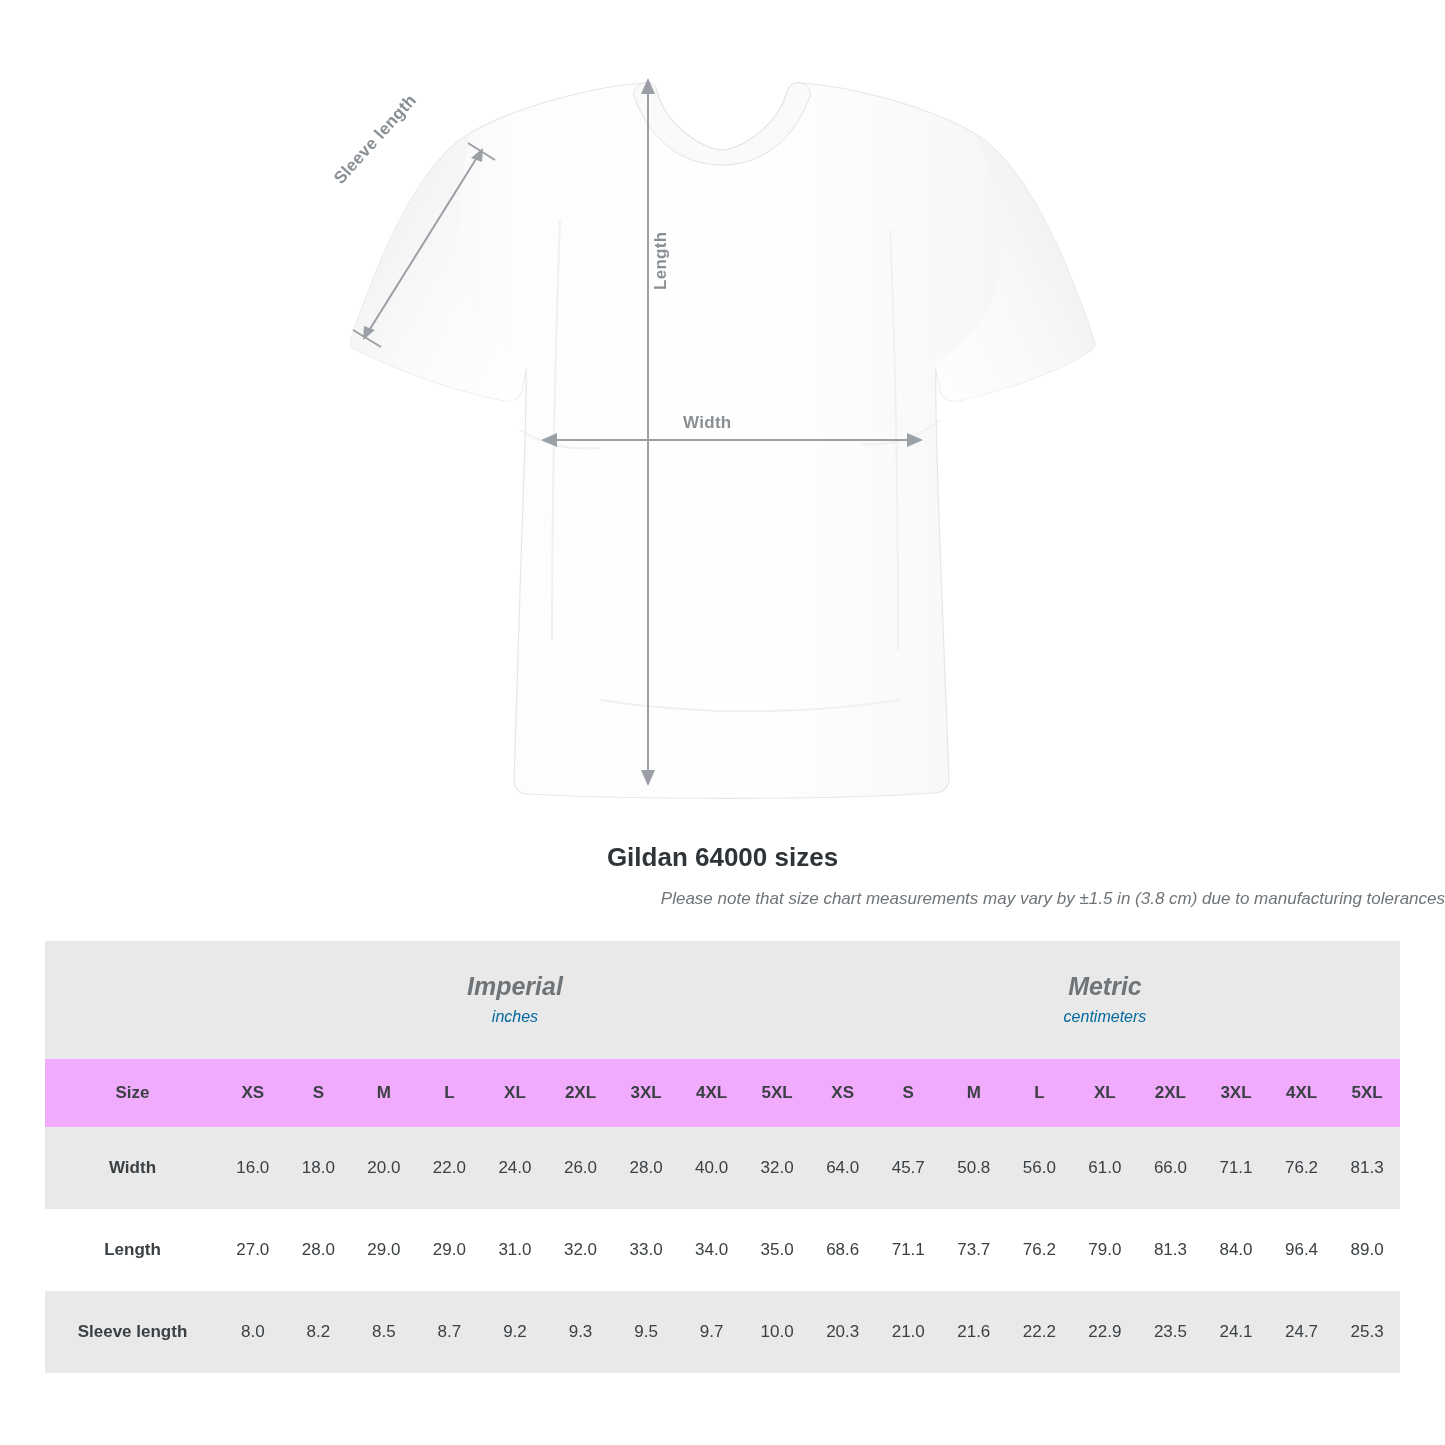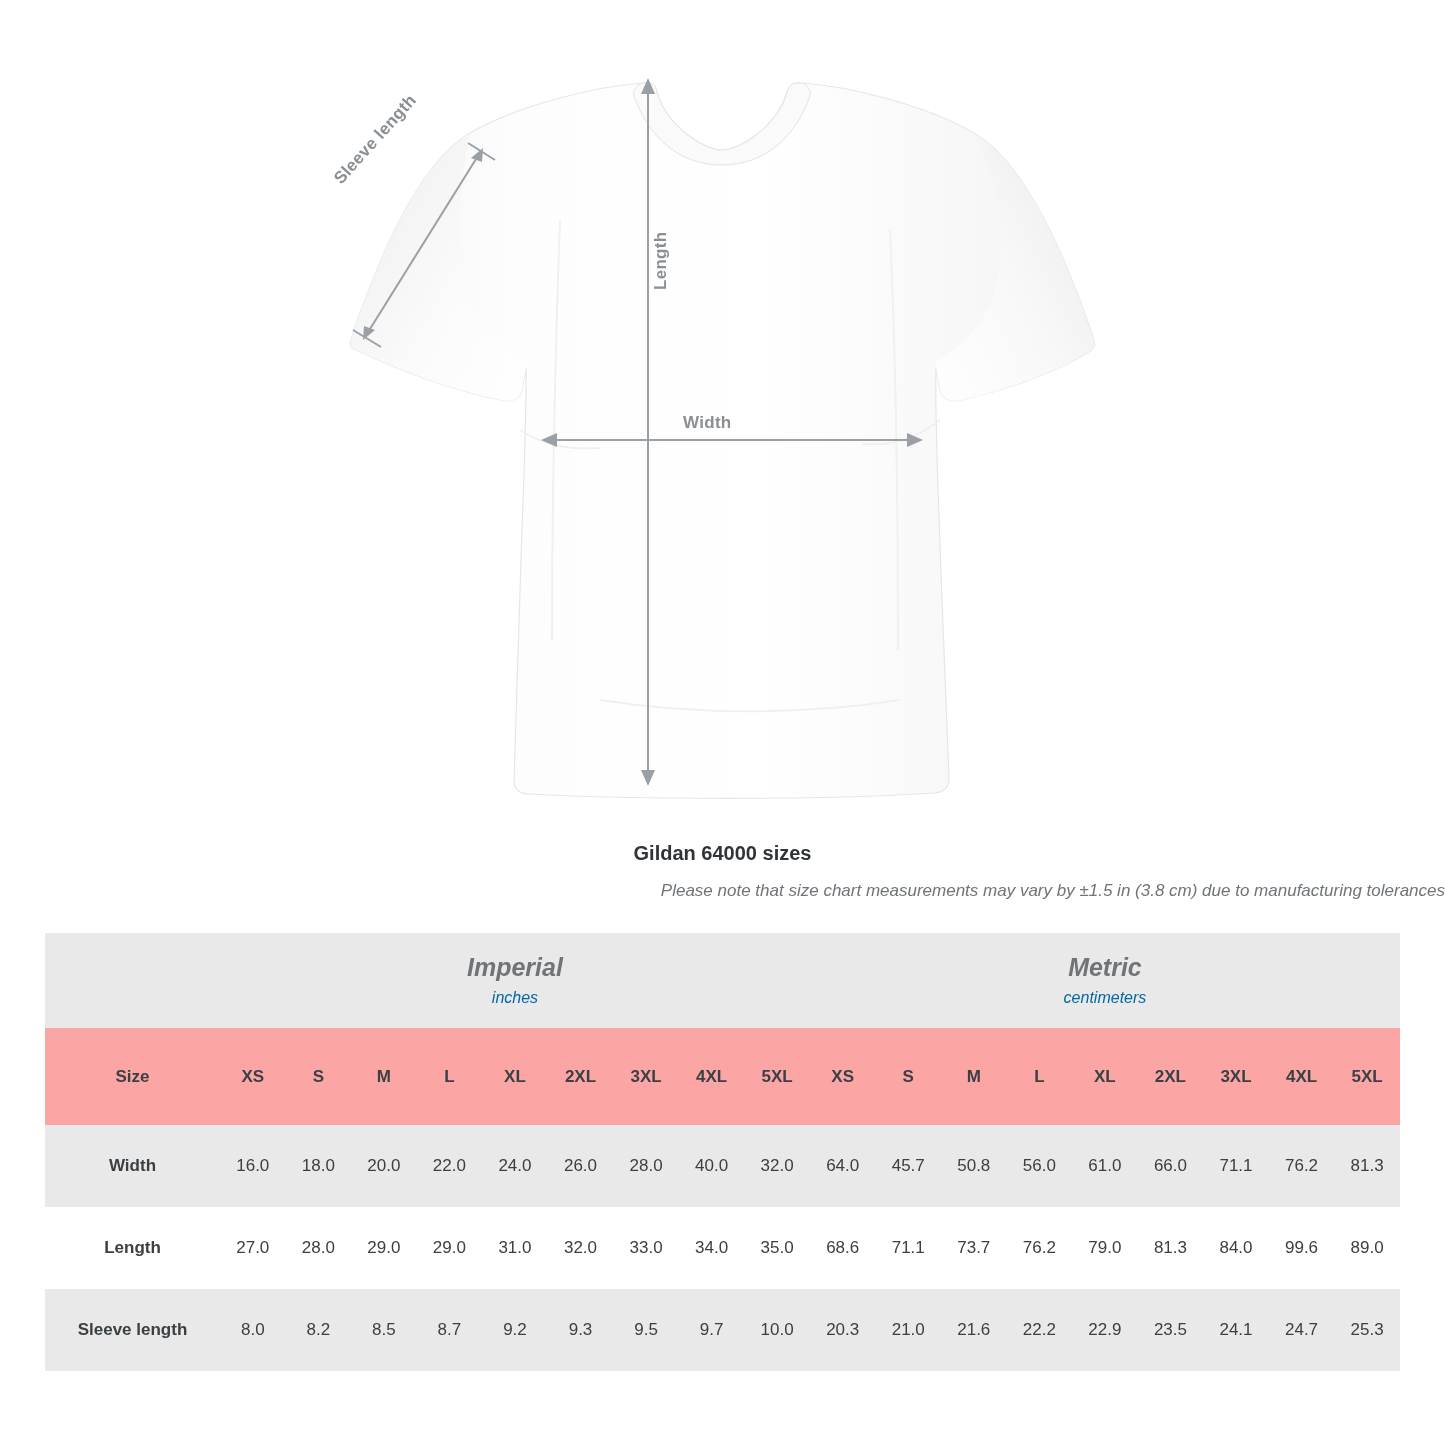--- a/index.html
+++ b/index.html
@@ -55,21 +55,21 @@
   }
   .label-width {
     left: 683px;
     top: 413px;
     white-space: nowrap;
   }
 
   
   .chart-title {
     text-align: center;
-    font-size: 20px;
+    font-size: 26px;
     font-weight: bold;
     color: #2f3438;
     margin: 12px 0 0 0;
   }
   .chart-note {
     text-align: right;
     font-size: 17px;
     font-style: italic;
     color: #6f7478;
     margin: 16px 0 0 0;
@@ -87,39 +87,39 @@
   }
   table.size-table td, table.size-table th {
     text-align: center;
     font-size: 17px;
     color: #3b4044;
     padding: 0;
     border: none;
   }
   .sys-head {
     background: #e9e9e9;
-    height: 95px;
+    height: 118px;
     vertical-align: middle;
   }
   .sys-head .sys-name {
     font-size: 25px;
     font-style: italic;
     font-weight: bold;
     color: #6f7478;
     line-height: 1.35;
   }
   .sys-head .sys-unit {
     font-size: 16px;
     font-style: italic;
     color: #0369a1;
     line-height: 1.6;
   }
   .row-head {
-    background: #fca5a5;
-    height: 97px;
+    background: #f0abfc;
+    height: 68px;
   }
   .row-a { background: #e9e9e9; height: 82px; }
   .row-b { background: #ffffff; height: 82px; }
   .rowlabel {
     font-weight: bold;
     font-size: 18px;
     color: #3b4044;
   }
   .colhead {
     font-weight: bold;
@@ -302,21 +302,21 @@
           <td class="cell">33.0</td>
           <td class="cell">34.0</td>
           <td class="cell">35.0</td>
           <td class="cell">68.6</td>
           <td class="cell">71.1</td>
           <td class="cell">73.7</td>
           <td class="cell">76.2</td>
           <td class="cell">79.0</td>
           <td class="cell">81.3</td>
           <td class="cell">84.0</td>
-          <td class="cell">99.6</td>
+          <td class="cell">96.4</td>
           <td class="cell">89.0</td>
         </tr>
 
         <tr class="row-a">
           <td class="rowlabel">Sleeve length</td>
           <td class="cell">8.0</td>
           <td class="cell">8.2</td>
           <td class="cell">8.5</td>
           <td class="cell">8.7</td>
           <td class="cell">9.2</td>

